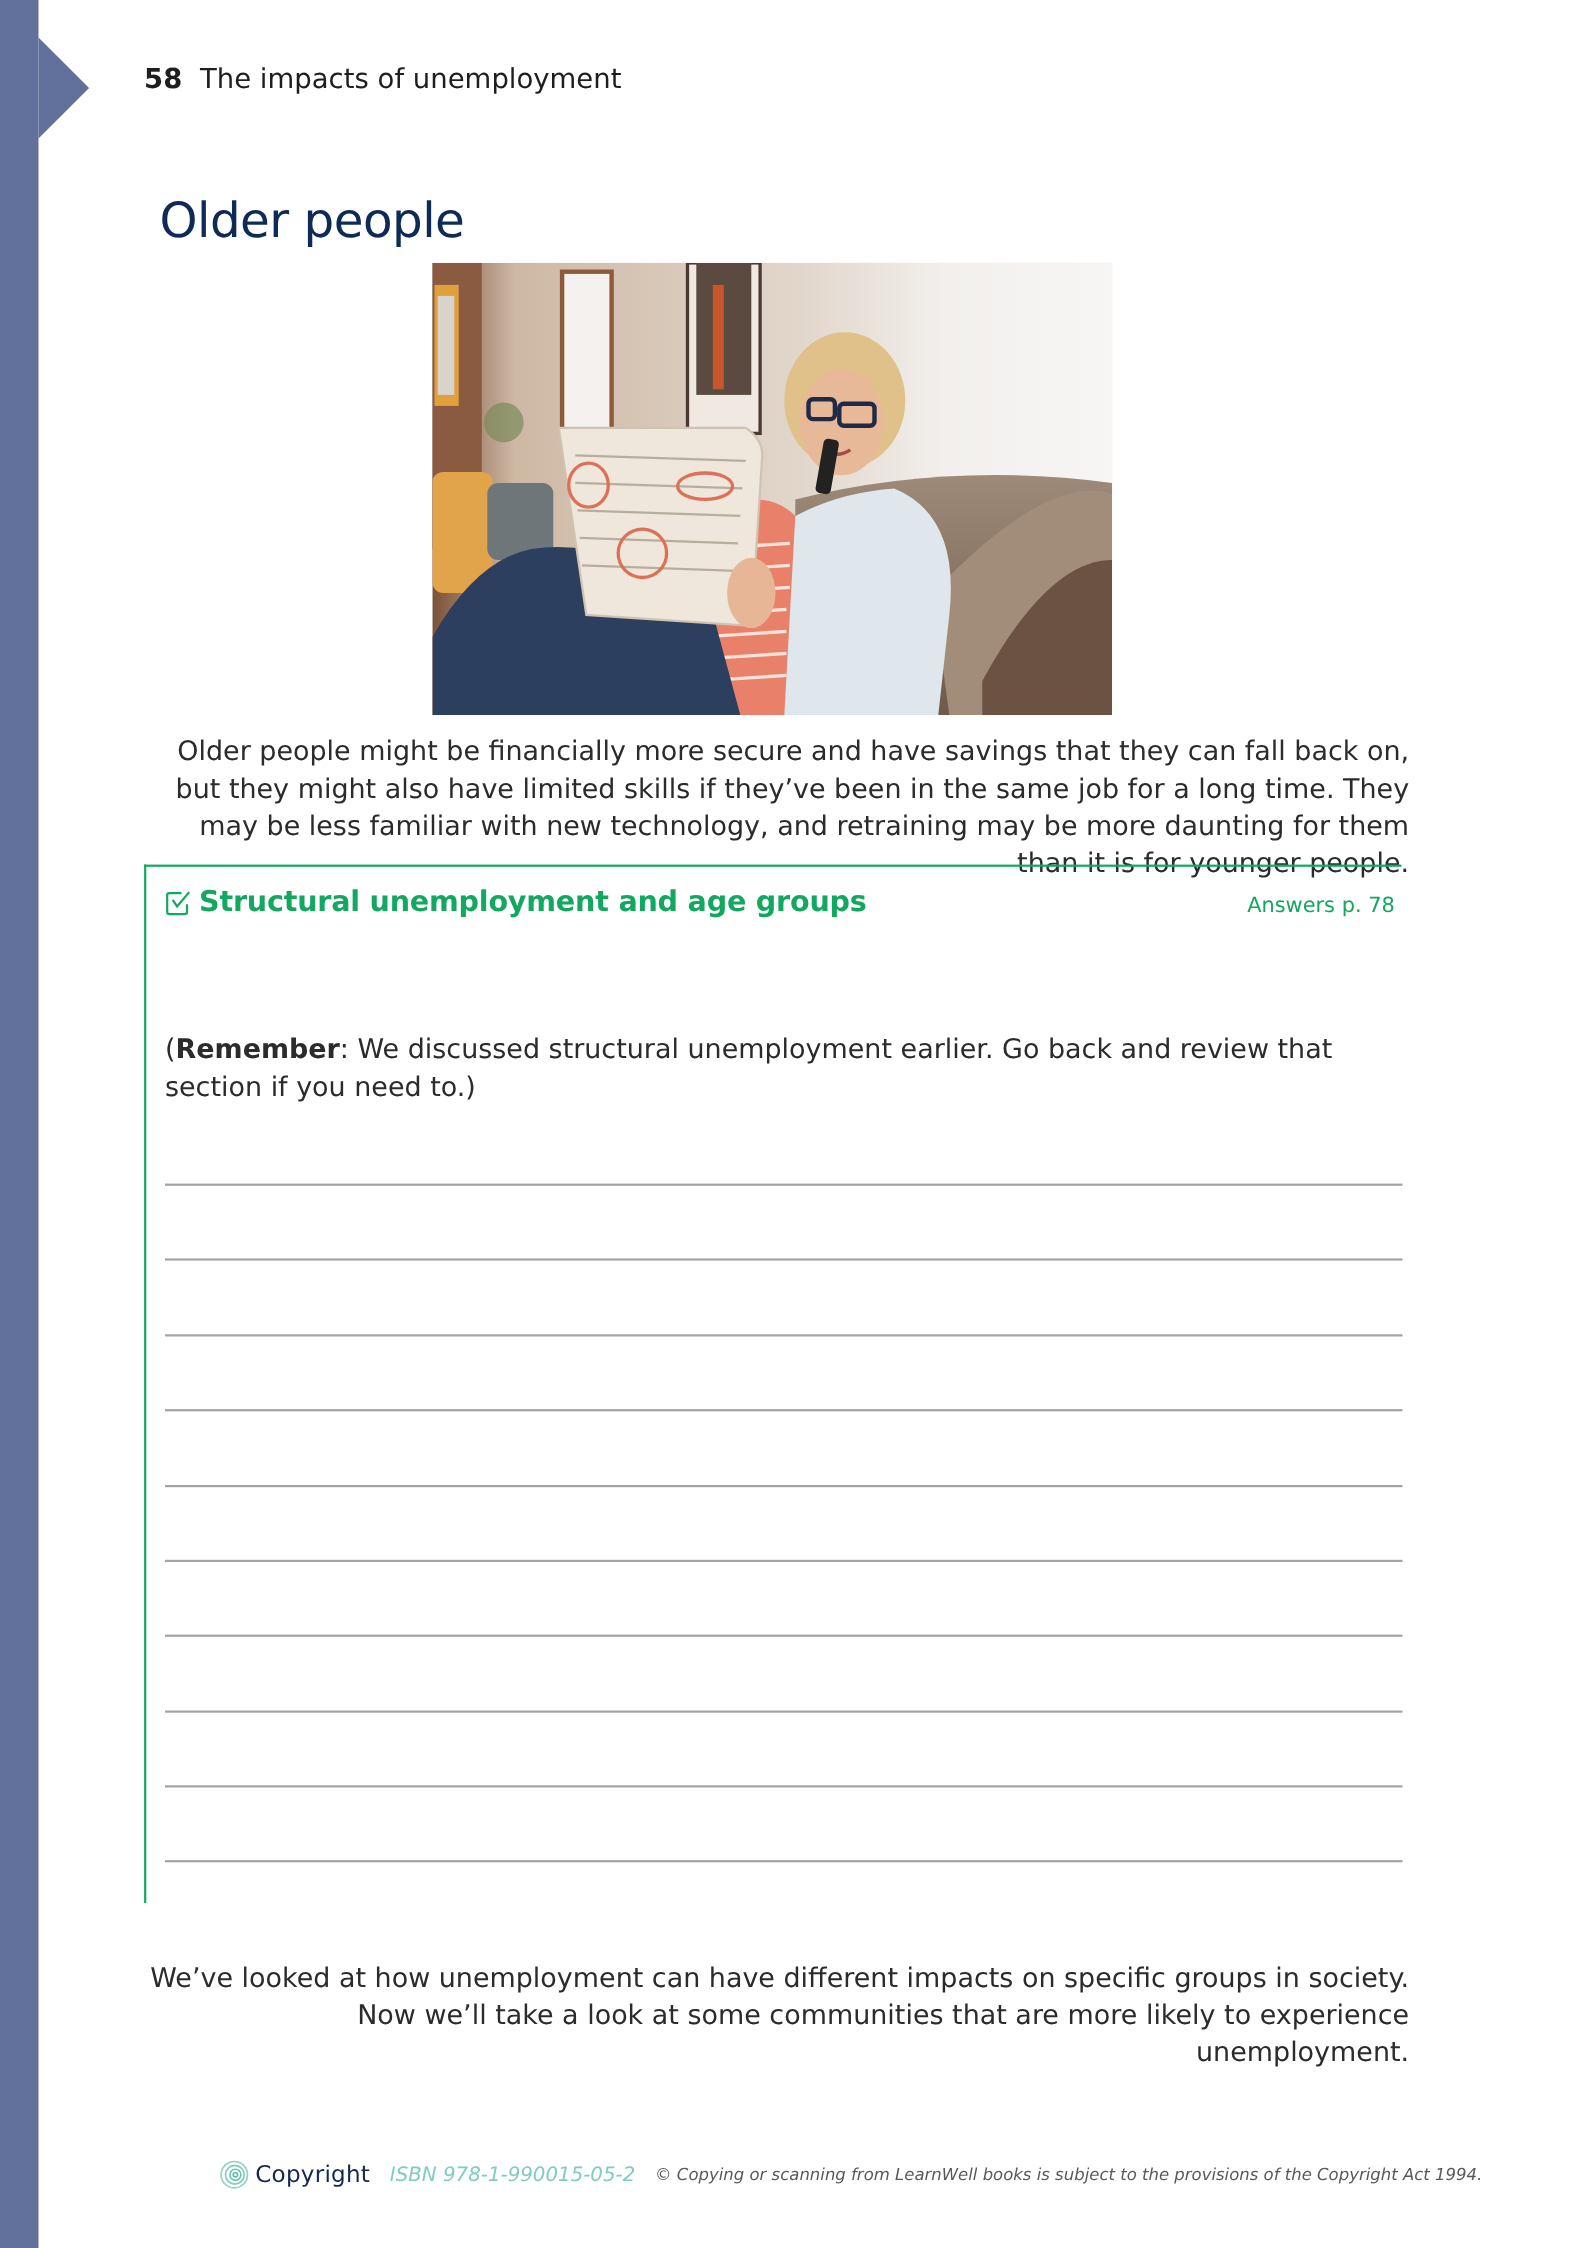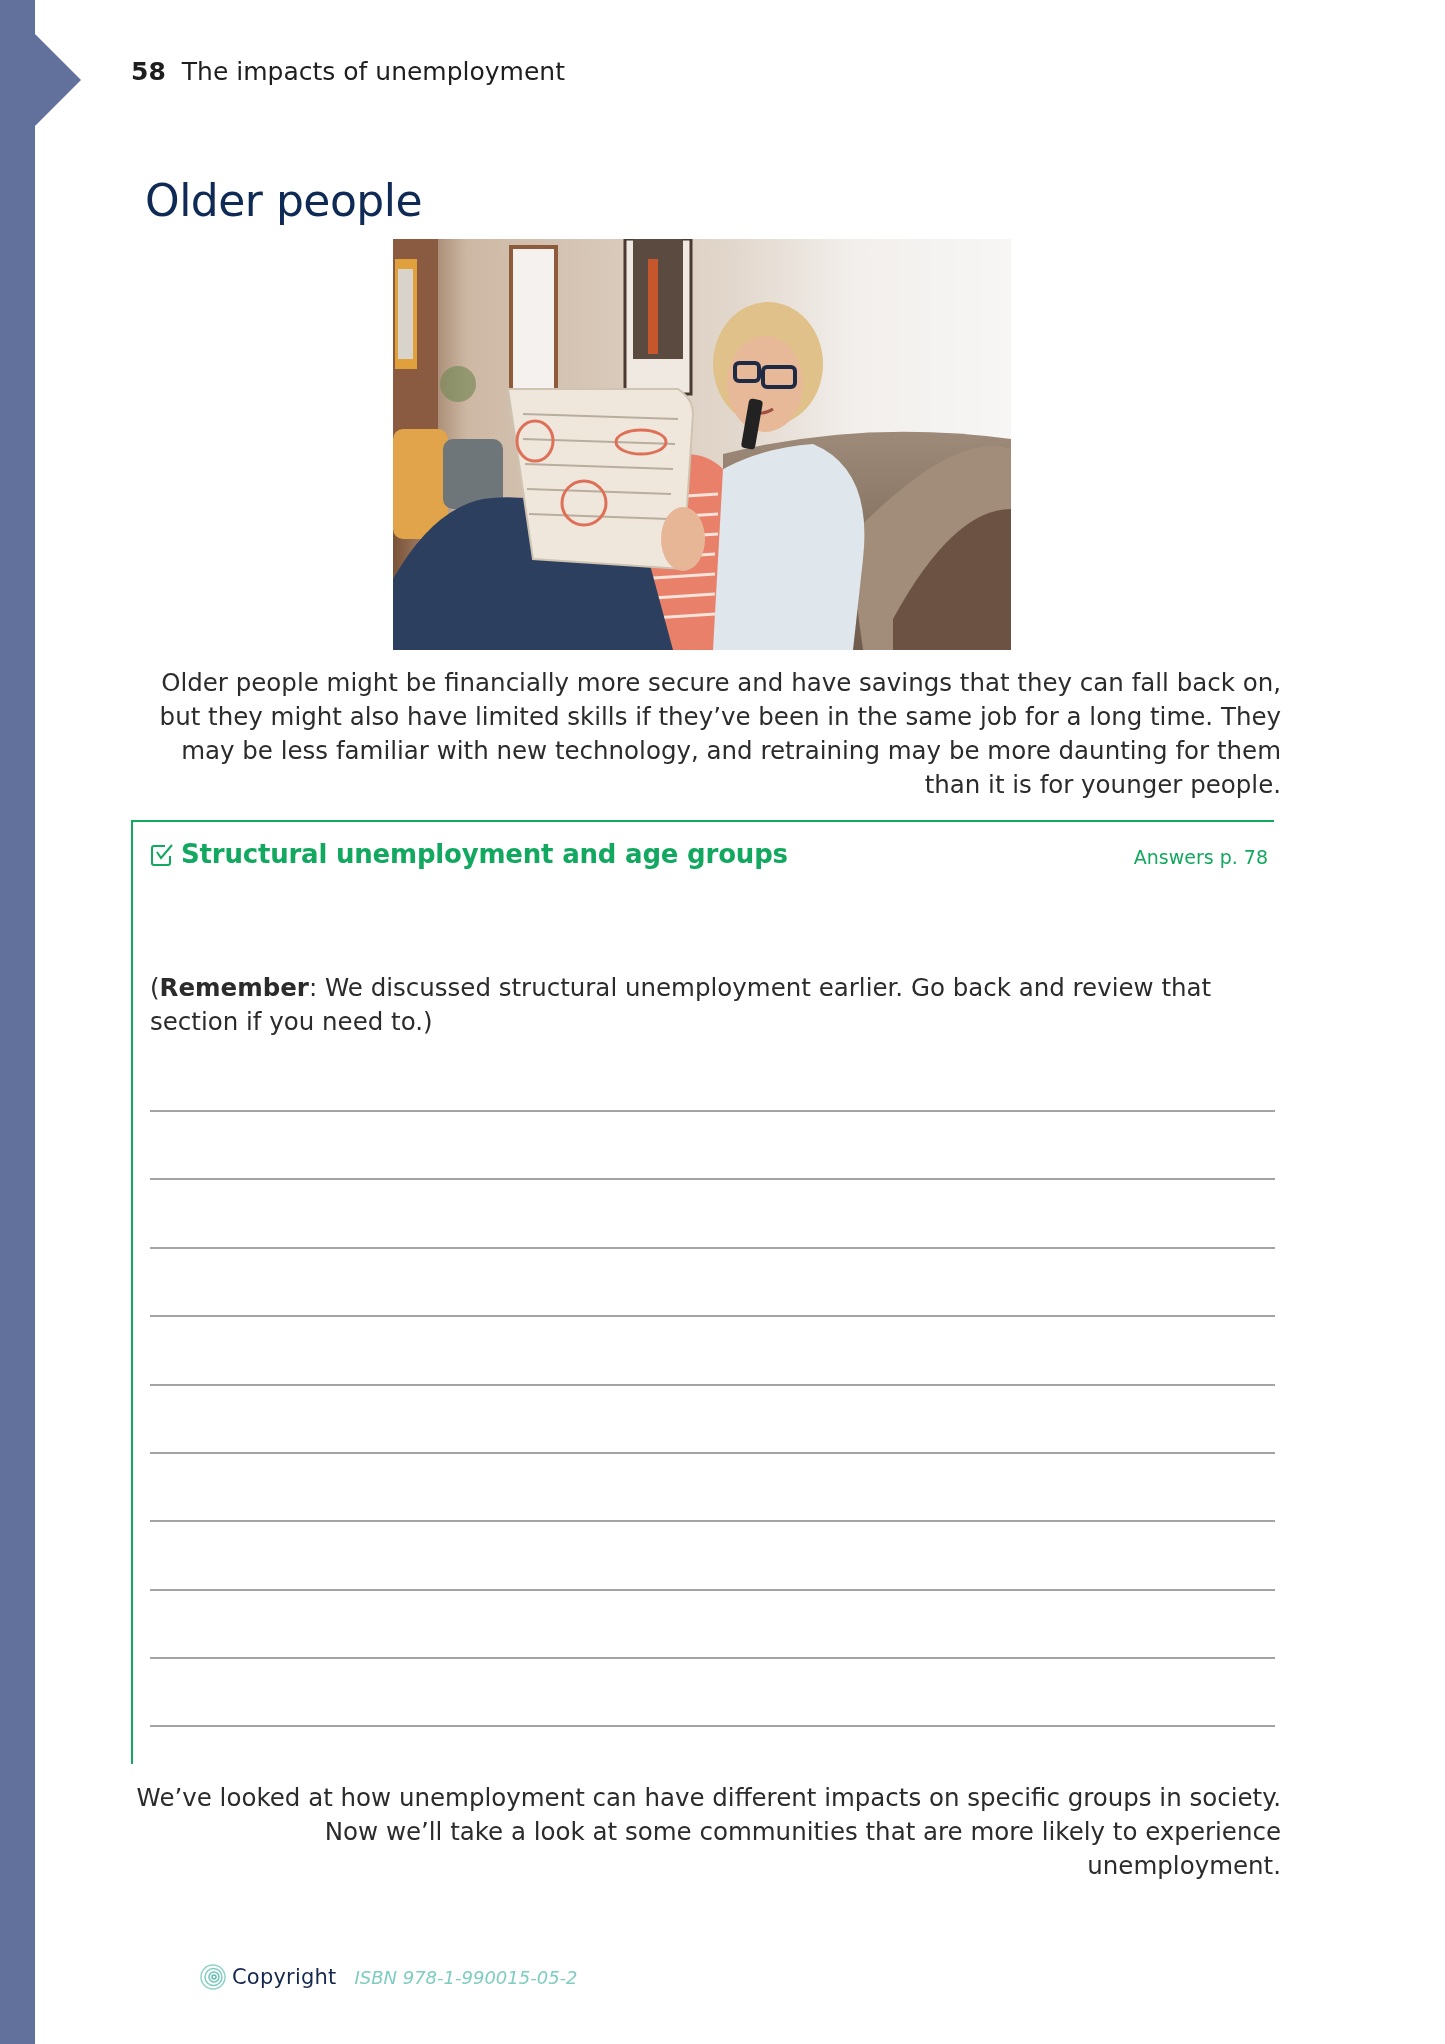--- a/index.html
+++ b/index.html
@@ -74,21 +74,21 @@
       font-size: 24.5px;
       line-height: 34px;
       color: #2b2b2b;
       text-align: right;
     }
     .para-1 { top: 666px; }
     .para-2 { top: 1781px; }
     .activity-box {
       position: absolute;
       left: 131px;
-      top: 820px;
+      top: 786px;
       width: 1143px;
       height: 944px;
       border-top: 2px solid #12a860;
       border-left: 2px solid #12a860;
       box-sizing: border-box;
     }
     .activity-header {
       position: absolute;
       left: 17px;
       top: 12px;
@@ -299,13 +299,14 @@
   <span class="footer-logo">
     <svg viewBox="0 0 28 28" xmlns="http://www.w3.org/2000/svg">
       <circle cx="14" cy="14" r="12" fill="none" stroke="#8fd3c6" stroke-width="1.5"></circle>
       <circle cx="14.5" cy="14" r="8.5" fill="none" stroke="#7ecdc0" stroke-width="1.5"></circle>
       <circle cx="15" cy="14" r="5" fill="none" stroke="#6cc4b6" stroke-width="1.5"></circle>
       <circle cx="15" cy="14" r="2" fill="none" stroke="#5bbcad" stroke-width="1.5"></circle>
     </svg>
     <span class="brand-name">Copyright</span>
   </span>
   <span class="isbn">ISBN 978-1-990015-05-2</span>
+  <span class="copyright">© Copying or scanning from LearnWell books is subject to the provisions of the Copyright Act 1994.</span>
 </footer>
 
 </body></html>

